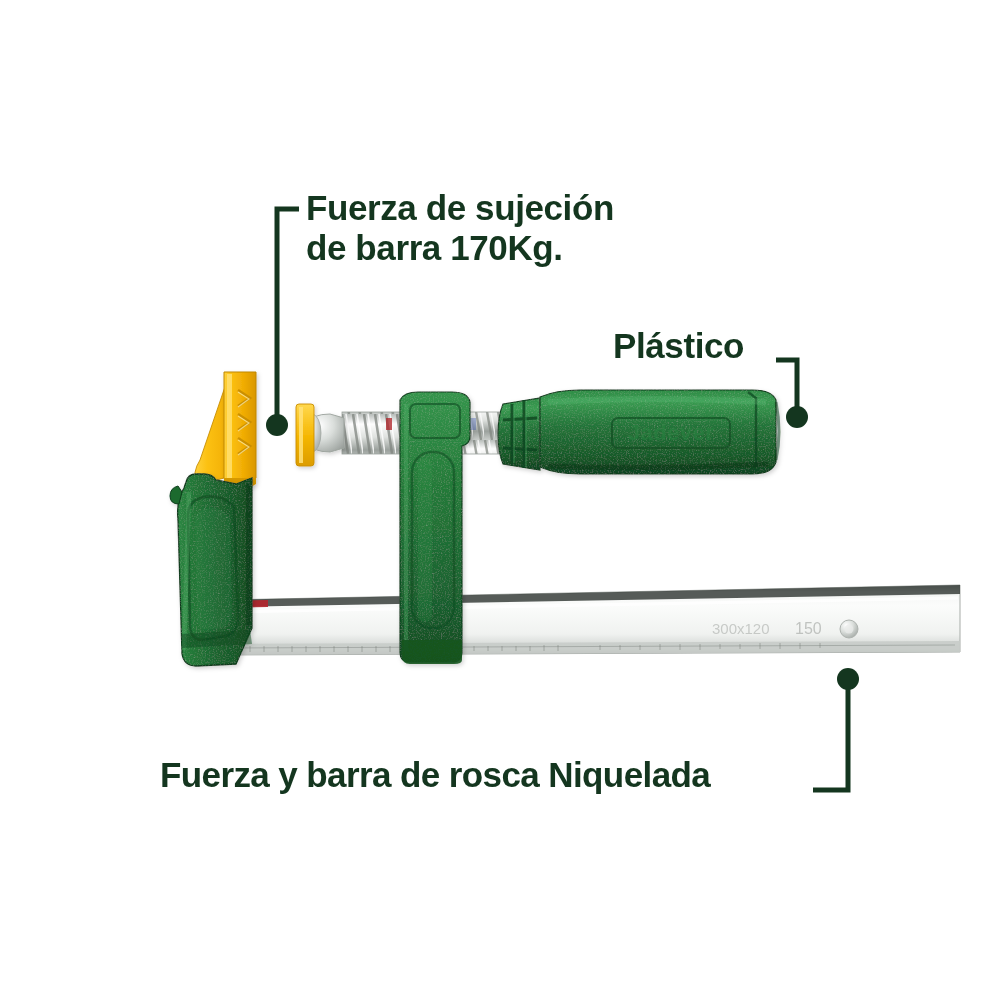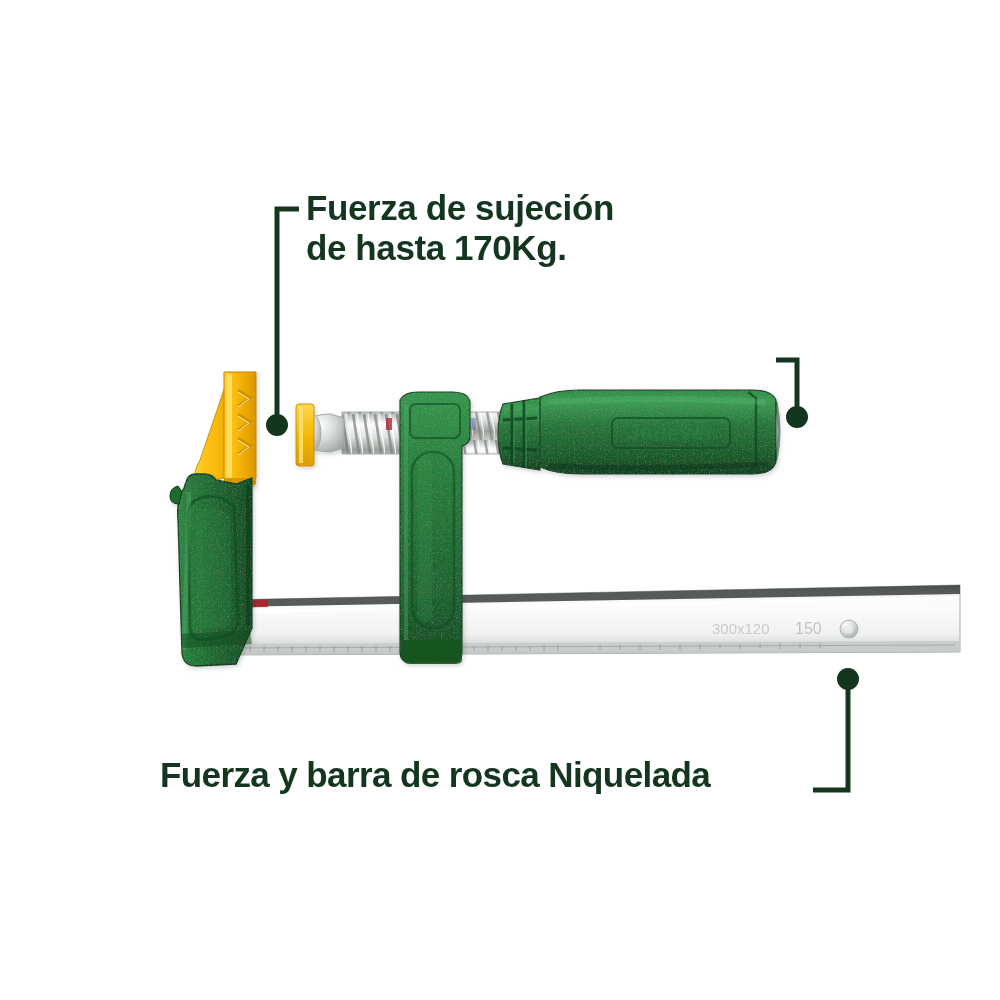--- a/index.html
+++ b/index.html
@@ -310,18 +310,19 @@
       <path d="M 848 684 L 848 790 L 813 790"></path>
     </g>
     <g fill="#14361f">
       <circle cx="277" cy="425" r="11"></circle>
       <circle cx="797" cy="417" r="11"></circle>
       <circle cx="848" cy="679" r="11"></circle>
     </g>
   </svg>
 
   <div class="label" id="label-force">Fuerza de sujeción
-de hasta 170Kg.</div>
-
+de barra 170Kg.</div>
+
+  <div class="label" id="label-plastic">Plástico</div>
 
   <div class="label" id="label-ruler">Fuerza y barra de rosca Niquelada</div>
 
 </div>
 
 </body></html>

